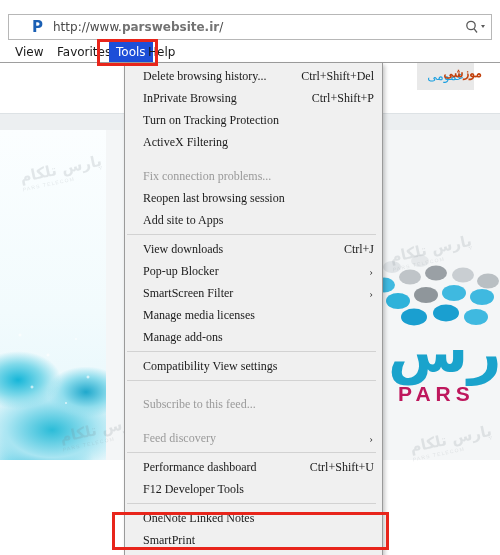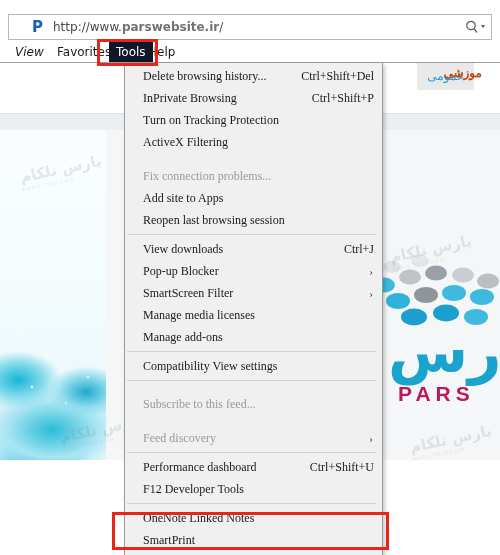--- a/index.html
+++ b/index.html
@@ -73,21 +73,21 @@
     font-family:"DejaVu Sans",sans-serif;line-height:15px;
   }
   .urltext b{color:#737373;font-weight:bold;}
   .search-btn{position:absolute;left:464px;top:19px;width:24px;height:16px;}
 
   .menubar{position:absolute;left:0;top:41px;width:500px;height:22px;background:#ffffff;}
   .menubar .mi{
     position:absolute;top:0;height:22px;line-height:22px;font-size:12px;color:#1a1a1a;
     padding:0 7px;font-family:"DejaVu Sans",sans-serif;
   }
-  .menubar .mi.active{background:#0f172a;color:#ffffff;}
+  .menubar .mi.active{background:#1d4ed8;color:#ffffff;}
   .chrome-rule{position:absolute;left:0;top:62px;width:500px;height:1px;background:#9e9e9e;}
 
   
   .redbox{position:absolute;border:3px solid #e8251b;box-sizing:border-box;}
   #redbox-tools{left:97px;top:39px;width:61px;height:27px;}
   #redbox-internet{left:112px;top:512px;width:277px;height:38px;}
 
   
   #menu{
     position:absolute;left:124px;top:63px;width:259px;
@@ -178,36 +178,36 @@
   <div class="urltext">
     <span>http://www.</span><b>parswebsite.ir</b><span>/</span>
   </div>
   <svg class="search-btn" viewBox="0 0 24 16">
     <circle cx="7" cy="6.5" r="4.2" fill="none" stroke="#5a5a5a" stroke-width="1.3"></circle>
     <line x1="10" y1="9.6" x2="13" y2="13.5" stroke="#5a5a5a" stroke-width="1.3"></line>
     <path d="M17 6 L21 6 L19 9 Z" fill="#5a5a5a"></path>
   </svg>
 
   <div class="menubar">
-    <div class="mi" style="left:8px;font-style:italic;">View</div>
+    <div class="mi" style="left:8px;">View</div>
     <div class="mi" style="left:50px;">Favorites</div>
     <div class="mi active" style="left:109px;">Tools</div>
     <div class="mi" style="left:141px;">Help</div>
   </div>
   <div class="chrome-rule"></div>
 </div>
 
 <div id="menu">
     <div class="menu-item"><span>Delete browsing history...</span><span class="accel">Ctrl+Shift+Del</span></div>
     <div class="menu-item"><span>InPrivate Browsing</span><span class="accel">Ctrl+Shift+P</span></div>
     <div class="menu-item"><span>Turn on Tracking Protection</span></div>
     <div class="menu-item"><span>ActiveX Filtering</span></div>
     <div class="menu-item disabled"><span>Fix connection problems...</span></div>
+    <div class="menu-item"><span>Reopen last browsing session</span></div>
     <div class="menu-item"><span>Add site to Apps</span></div>
-    <div class="menu-item"><span>Reopen last browsing session</span></div>
     <div class="menu-sep"></div>
     <div class="menu-item"><span>View downloads</span><span class="accel">Ctrl+J</span></div>
     <div class="menu-item"><span>Pop-up Blocker</span><span class="arrow">›</span></div>
     <div class="menu-item"><span>SmartScreen Filter</span><span class="arrow">›</span></div>
     <div class="menu-item"><span>Manage media licenses</span></div>
     <div class="menu-item"><span>Manage add-ons</span></div>
     <div class="menu-sep"></div>
     <div class="menu-item"><span>Compatibility View settings</span></div>
     <div class="menu-sep"></div>
     <div class="menu-item disabled"><span>Subscribe to this feed...</span></div>

